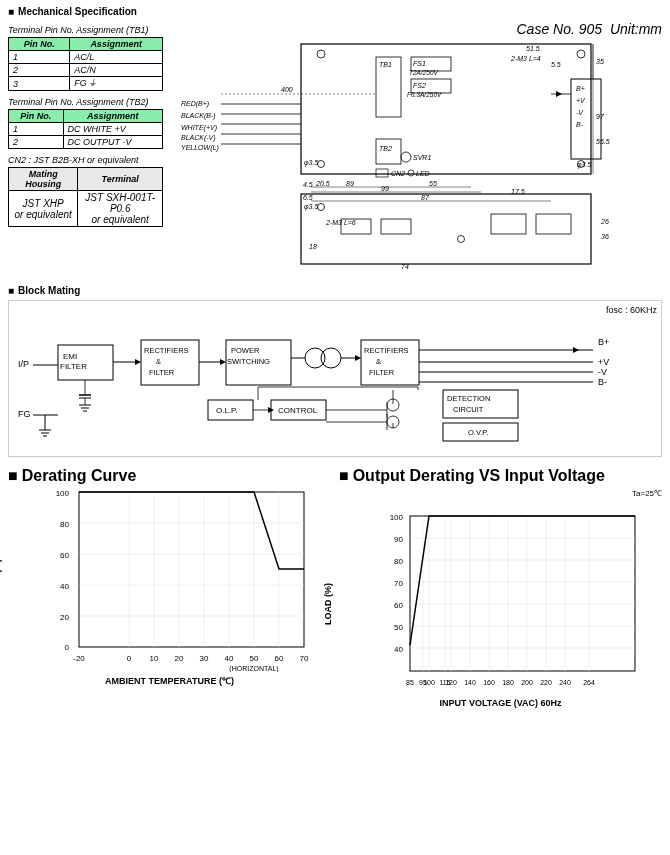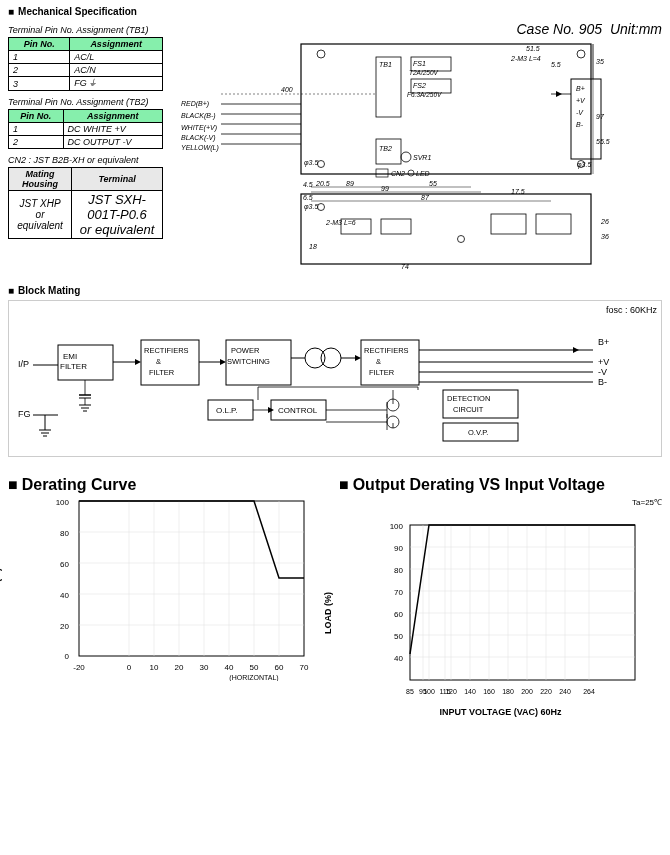--- a/index.html
+++ b/index.html
@@ -186,21 +186,21 @@
 
       <div class="sub-label">CN2 : JST B2B-XH or equivalent</div>
       <table class="cn2-table">
         <tbody>
             <tr>
           <th>Mating Housing</th>
           <th>Terminal</th>
         </tr>
         <tr>
           <td style="font-size:10px;">JST XHP<br>or equivalent</td>
-          <td style="font-size:13px;margin-left:24px;">JST SXH-001T-P0.6<br>or equivalent</td>
+          <td style="font-size:10px;margin-left:24px;">JST SXH-001T-P0.6<br>or equivalent</td>
         </tr>
       </tbody>
         </table>
     </div>
 
     <div class="mech-diagram">
       <div class="case-info">
         <span>Case No. 905</span>&nbsp;&nbsp;<span>Unit:mm</span>
       </div>
       <svg class="mech-svg" width="460" height="240" viewBox="0 0 460 240">
@@ -312,21 +312,21 @@
         <text x="330" y="155" font-size="7">17.5</text>
 
         <text x="420" y="185" font-size="7">26</text>
         <text x="420" y="200" font-size="7">36</text>
       </svg>
     </div>
   </div>
 
   <div>
     <div class="section-title">Block Mating</div>
-    <div style="position:relative; border:1px solid #ccc; padding:4px; margin-bottom:19px;">
+    <div style="position:relative; border:1px solid #ccc; padding:4px; margin-bottom:10px;">
       <div style="font-size:9px; text-align:right;">fosc : 60KHz</div>
       <svg width="650" height="135" viewBox="0 0 650 135">
 
         <text x="5" y="52" font-size="9" fill="#000">I/P</text>
         <line x1="20" y1="50" x2="45" y2="50" stroke="#000" stroke-width="1"></line>
         <text x="5" y="102" font-size="9" fill="#000">FG</text>
         <line x1="20" y1="100" x2="45" y2="100" stroke="#000" stroke-width="1"></line>
 
         <line x1="32" y1="100" x2="32" y2="115" stroke="#000" stroke-width="1"></line>
         <line x1="26" y1="115" x2="38" y2="115" stroke="#000" stroke-width="1"></line>
@@ -454,20 +454,21 @@
           <line x1="110" y1="5" x2="110" y2="160" stroke="#ddd" stroke-width="0.5"></line>
           <line x1="135" y1="5" x2="135" y2="160" stroke="#ddd" stroke-width="0.5"></line>
           <line x1="160" y1="5" x2="160" y2="160" stroke="#ddd" stroke-width="0.5"></line>
           <line x1="185" y1="5" x2="185" y2="160" stroke="#ddd" stroke-width="0.5"></line>
           <line x1="210" y1="5" x2="210" y2="160" stroke="#ddd" stroke-width="0.5"></line>
           <line x1="235" y1="5" x2="235" y2="160" stroke="#ddd" stroke-width="0.5"></line>
 
           <polyline points="35,5 210,5 235,82 260,82" fill="none" stroke="#000" stroke-width="1.5"></polyline>
         </svg>
       </div>
+      <div class="chart-xlabel">AMBIENT TEMPERATURE (℃)</div>
     </div>
 
     <div class="chart-container">
       <div class="chart-title">Output Derating VS Input Voltage</div>
       <div style="font-size:8px; text-align:right; margin-bottom:13px;">Ta=25℃</div>
       <div class="chart-wrapper">
         <div class="chart-ylabel">LOAD (%)</div>
         <svg class="chart-svg" width="280" height="185" viewBox="0 0 280 185">
           <rect x="35" y="5" width="225" height="155" fill="#fff" stroke="#000" stroke-width="1"></rect>
 

